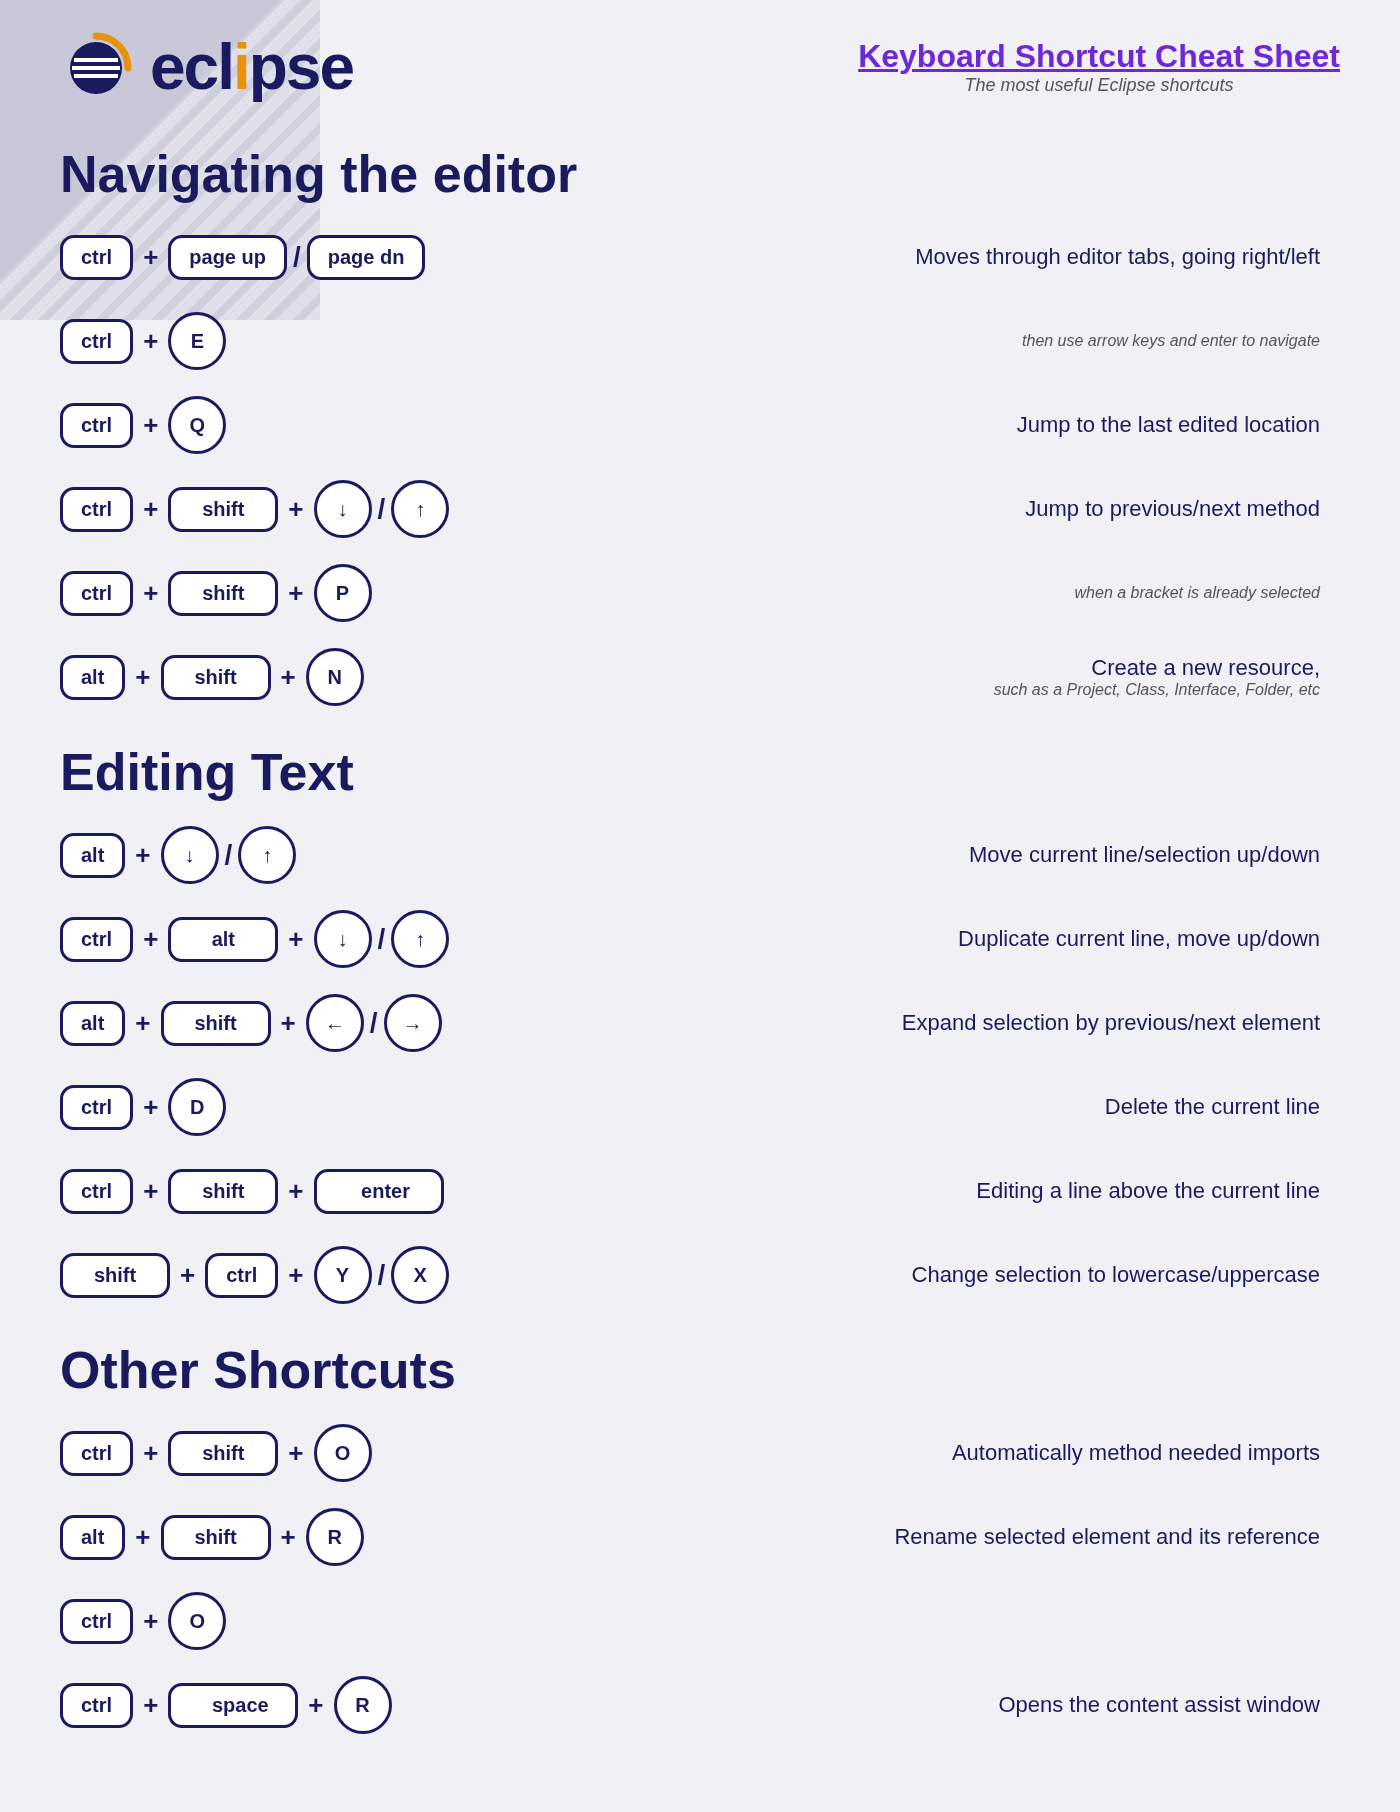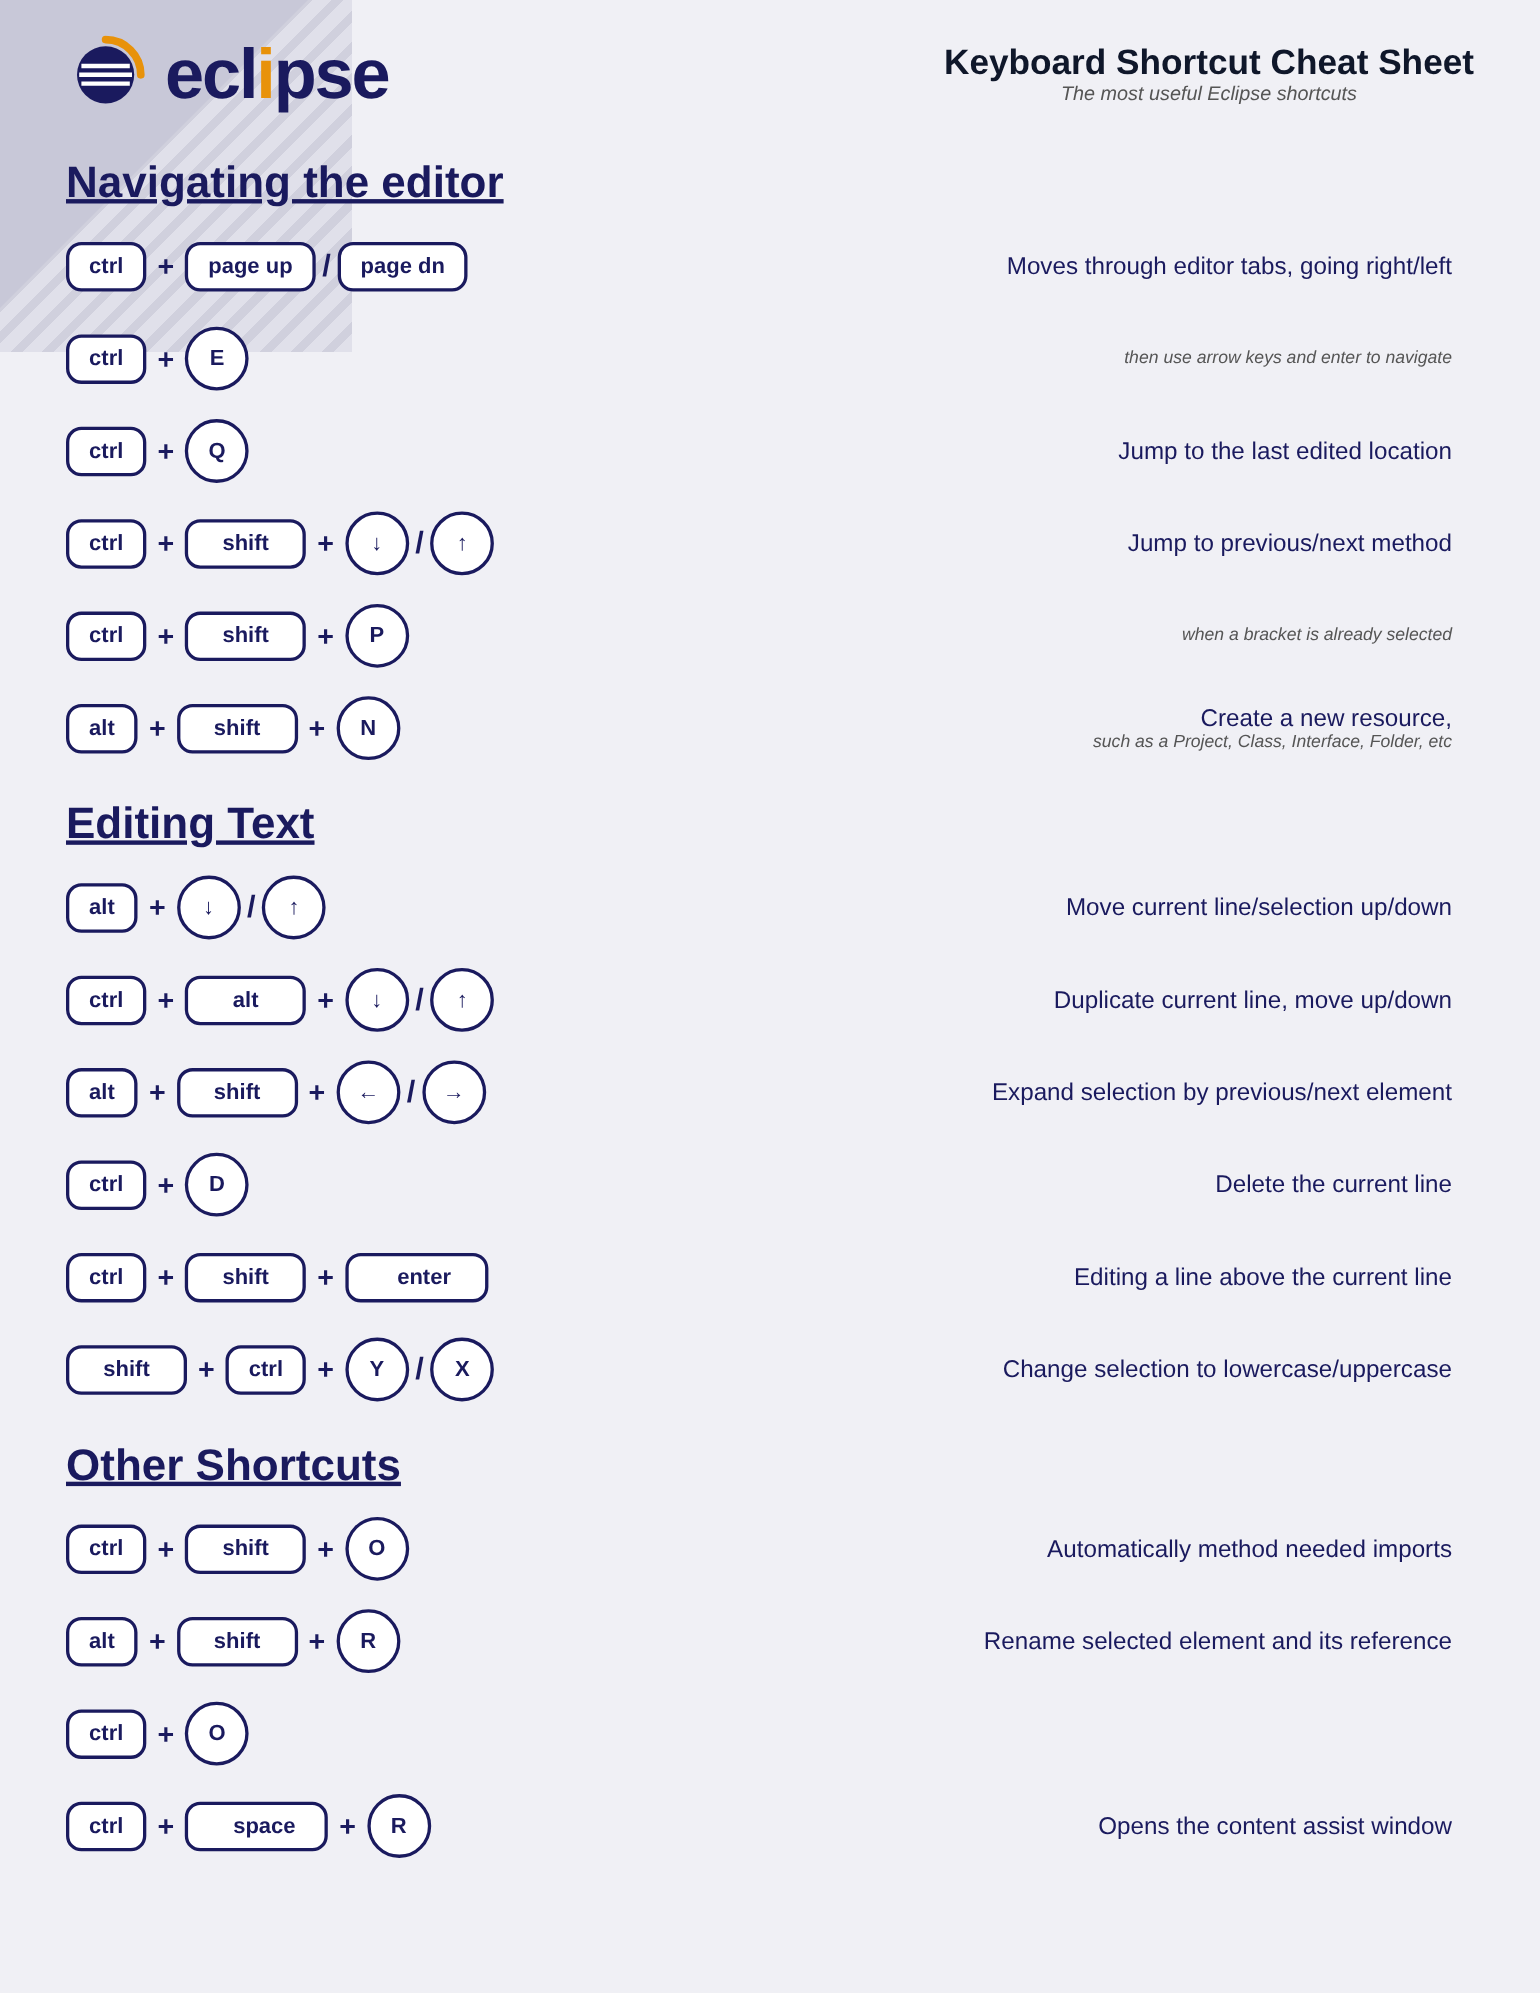--- a/index.html
+++ b/index.html
@@ -79,35 +79,35 @@
     }
     .logo-text span {
       color: #e8920a;
     }
     .header-right {
       text-align: center;
     }
     .cheat-sheet-title {
       font-size: 32px;
       font-weight: bold;
-      color: #0f172a;
+      color: #6d28d9;
+      text-decoration: underline;
     }
     .cheat-sheet-subtitle {
       font-size: 18px;
       color: #555;
       font-style: italic;
     }
 
     
     .section-title {
-      font-size: 40px;
+      font-size: 52px;
       font-weight: bold;
       color: #1a1a5e;
       margin: 30px 0 18px 0;
-      text-decoration: underline;
     }
 
     
     .shortcut-row {
       display: flex;
       align-items: center;
       margin-bottom: 14px;
       min-height: 70px;
       gap: 41px;
     }

